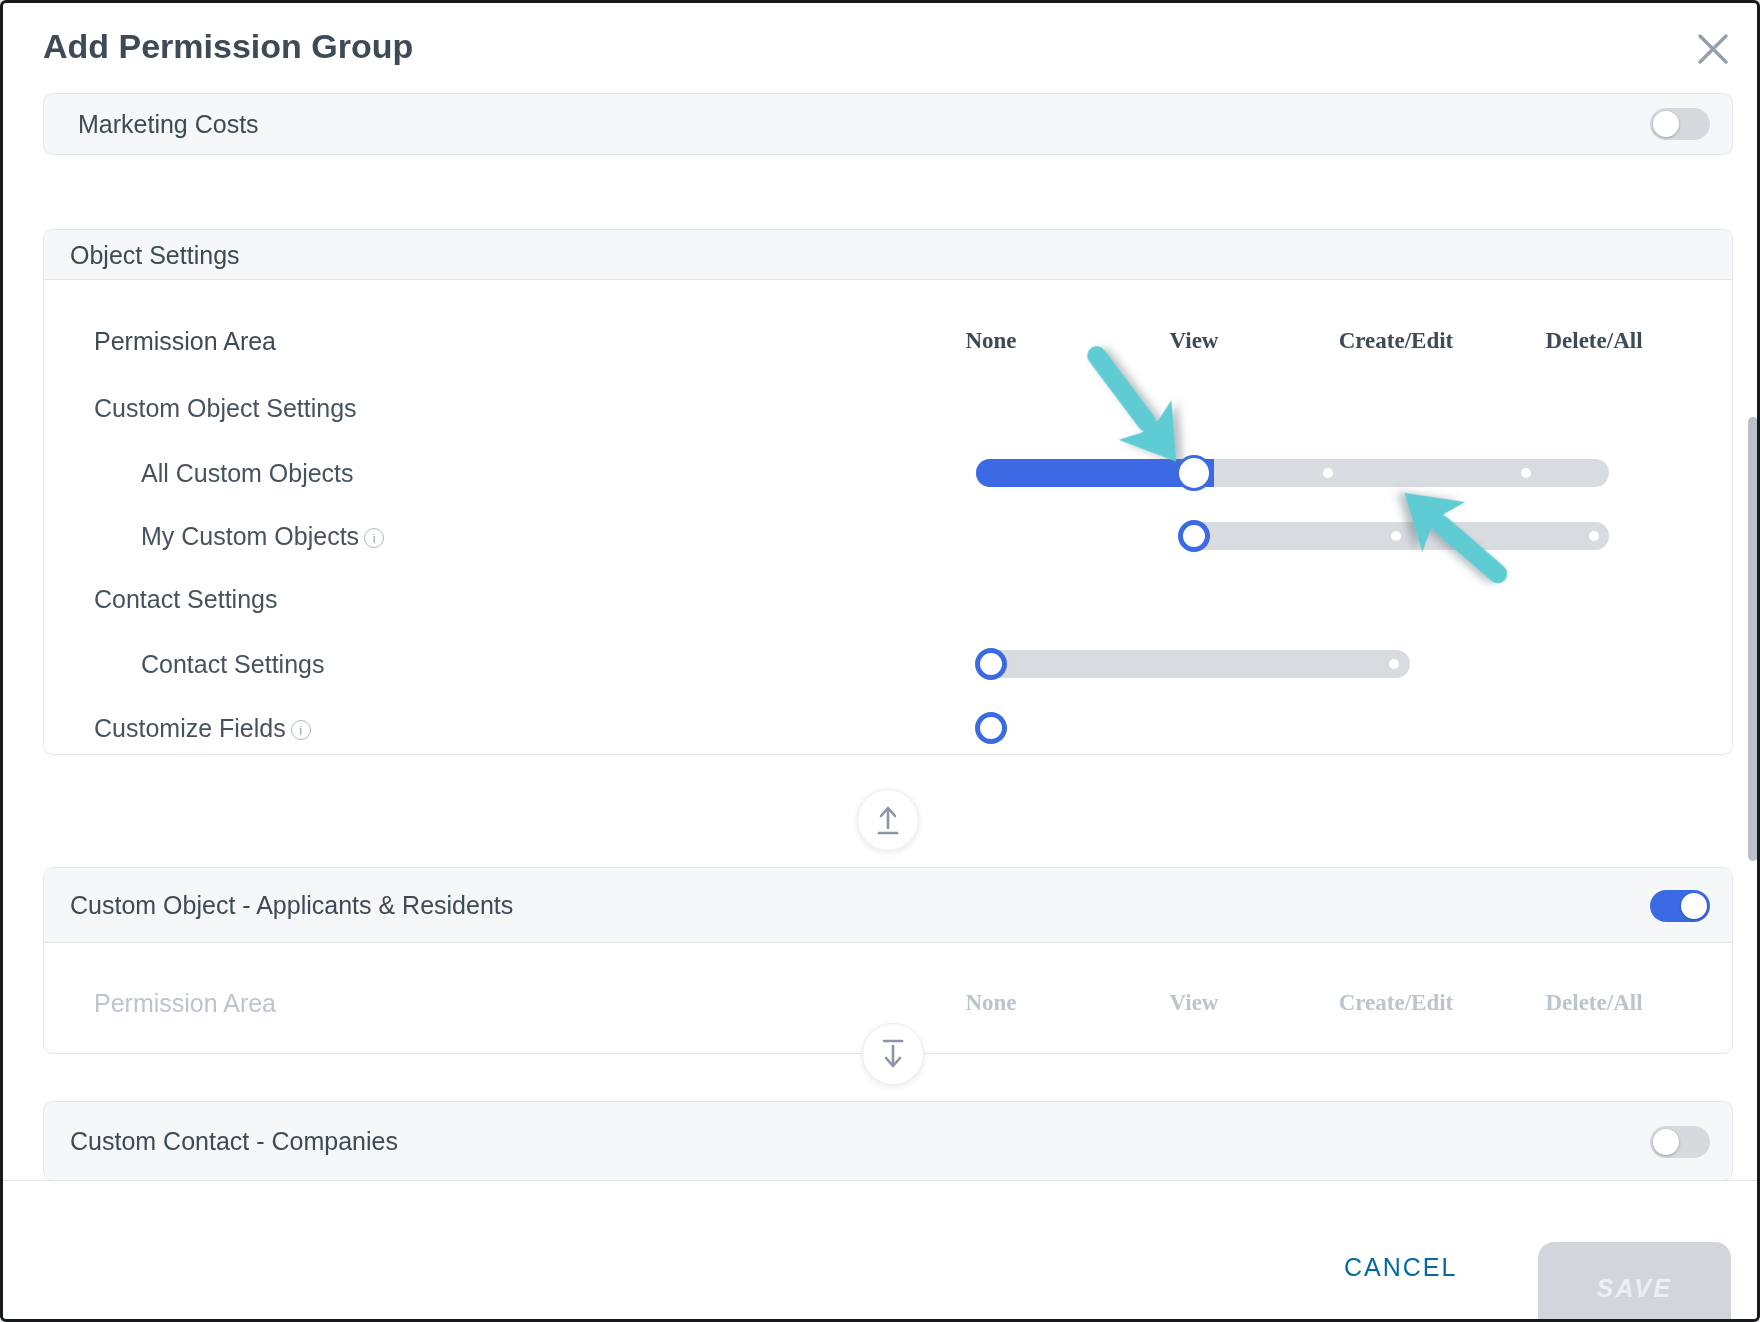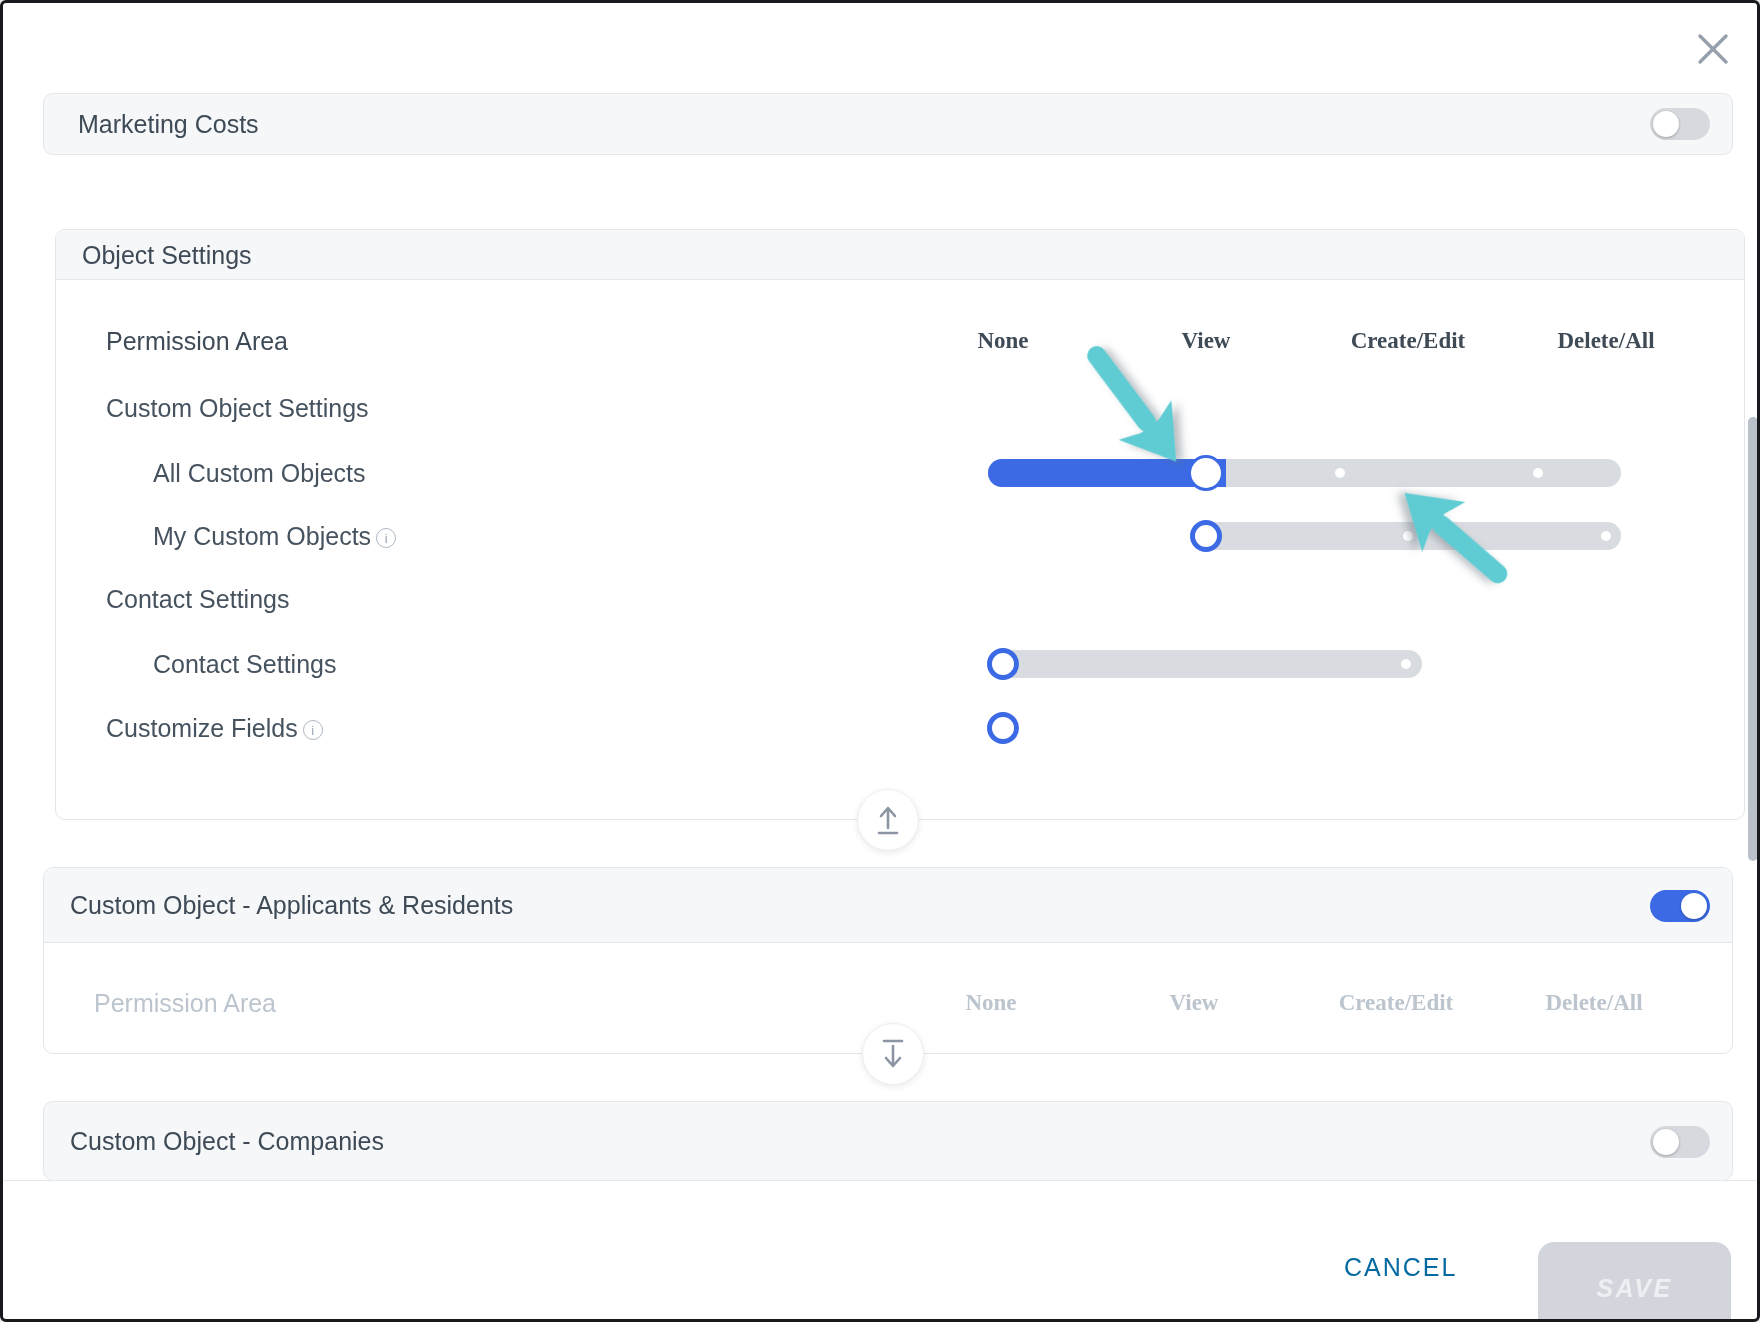--- a/index.html
+++ b/index.html
@@ -39,36 +39,37 @@
   .save-btn{position:absolute;width:193px;height:92px;border-radius:16px;background:#d2d6dc;border:none;
     font-family:"Liberation Sans",sans-serif;font-size:25px;font-weight:700;letter-spacing:2.5px;color:#edeff2;cursor:default;}
   .scrollbar{position:absolute;width:10px;border-radius:5px;background:#b9c0c9;}
   svg{display:block;}
 </style>
 </head>
 <body>
 
 <div id="canvas">
 
+  <div class="abs modal-title" style="left:40px;top:24px;">Add Permission Group</div>
 
   <div class="abs" style="left:1692px;top:28px;width:36px;height:36px;cursor:pointer;">
     <svg width="36" height="36" viewBox="0 0 36 36">
       <line x1="5" y1="5" x2="31" y2="31" stroke="#96a0ac" stroke-width="3.4" stroke-linecap="round"></line>
       <line x1="31" y1="5" x2="5" y2="31" stroke="#96a0ac" stroke-width="3.4" stroke-linecap="round"></line>
     </svg>
   </div>
 
   <div class="card flat" style="left:40px;top:90px;width:1690px;height:62px;">
     <div class="card-label abs" style="left:26px;top:0;line-height:60px;margin-left:8px;">Marketing Costs</div>
     <div class="toggle off" style="right:22px;top:14px;">
       <div class="knob"></div>
     </div>
   </div>
 
-  <div class="card" style="left:52px;top:226px;width:1690px;height:591px;">
+  <div class="card" style="left:40px;top:226px;width:1690px;height:526px;">
     <div class="card-header" style="height:50px;">
       <div class="card-label abs" style="left:26px;top:0;line-height:50px;">Object Settings</div>
     </div>
 
     <div class="row-label bold" style="left:50px;top:96px;">Permission Area</div>
     <div class="col-head" style="left:867px;top:96px;">None</div>
     <div class="col-head" style="left:1070px;top:96px;">View</div>
     <div class="col-head" style="left:1272px;top:96px;">Create/Edit</div>
     <div class="col-head" style="left:1470px;top:96px;">Delete/All</div>
 
@@ -129,21 +130,21 @@
 
   <div class="circle-btn" style="left:859px;top:1020px;">
     <svg width="30" height="32" viewBox="0 0 30 32">
       <line x1="6" y1="3" x2="24" y2="3" stroke="#8b95a3" stroke-width="2.6" stroke-linecap="round"></line>
       <line x1="15" y1="8" x2="15" y2="27" stroke="#8b95a3" stroke-width="2.6" stroke-linecap="round"></line>
       <polyline points="8,20 15,28 22,20" fill="none" stroke="#8b95a3" stroke-width="2.6" stroke-linecap="round" stroke-linejoin="round"></polyline>
     </svg>
   </div>
 
   <div class="card flat" style="left:40px;top:1098px;width:1690px;height:80px;">
-    <div class="card-label abs" style="left:26px;top:0;line-height:78px;">Custom Object - Companies</div>
+    <div class="card-label abs" style="left:26px;top:0;line-height:78px;">Custom Contact - Companies</div>
     <div class="toggle off" style="right:22px;top:24px;">
       <div class="knob"></div>
     </div>
   </div>
 
   <svg class="abs" style="left:0;top:0;pointer-events:none;z-index:40;" width="1760" height="1322" viewBox="0 0 1760 1322">
     <defs>
       <filter id="arrowShadow" x="-50%" y="-50%" width="200%" height="200%">
         <feDropShadow dx="4" dy="6" stdDeviation="4" flood-color="#646e78" flood-opacity="0.45"></feDropShadow>
       </filter>

